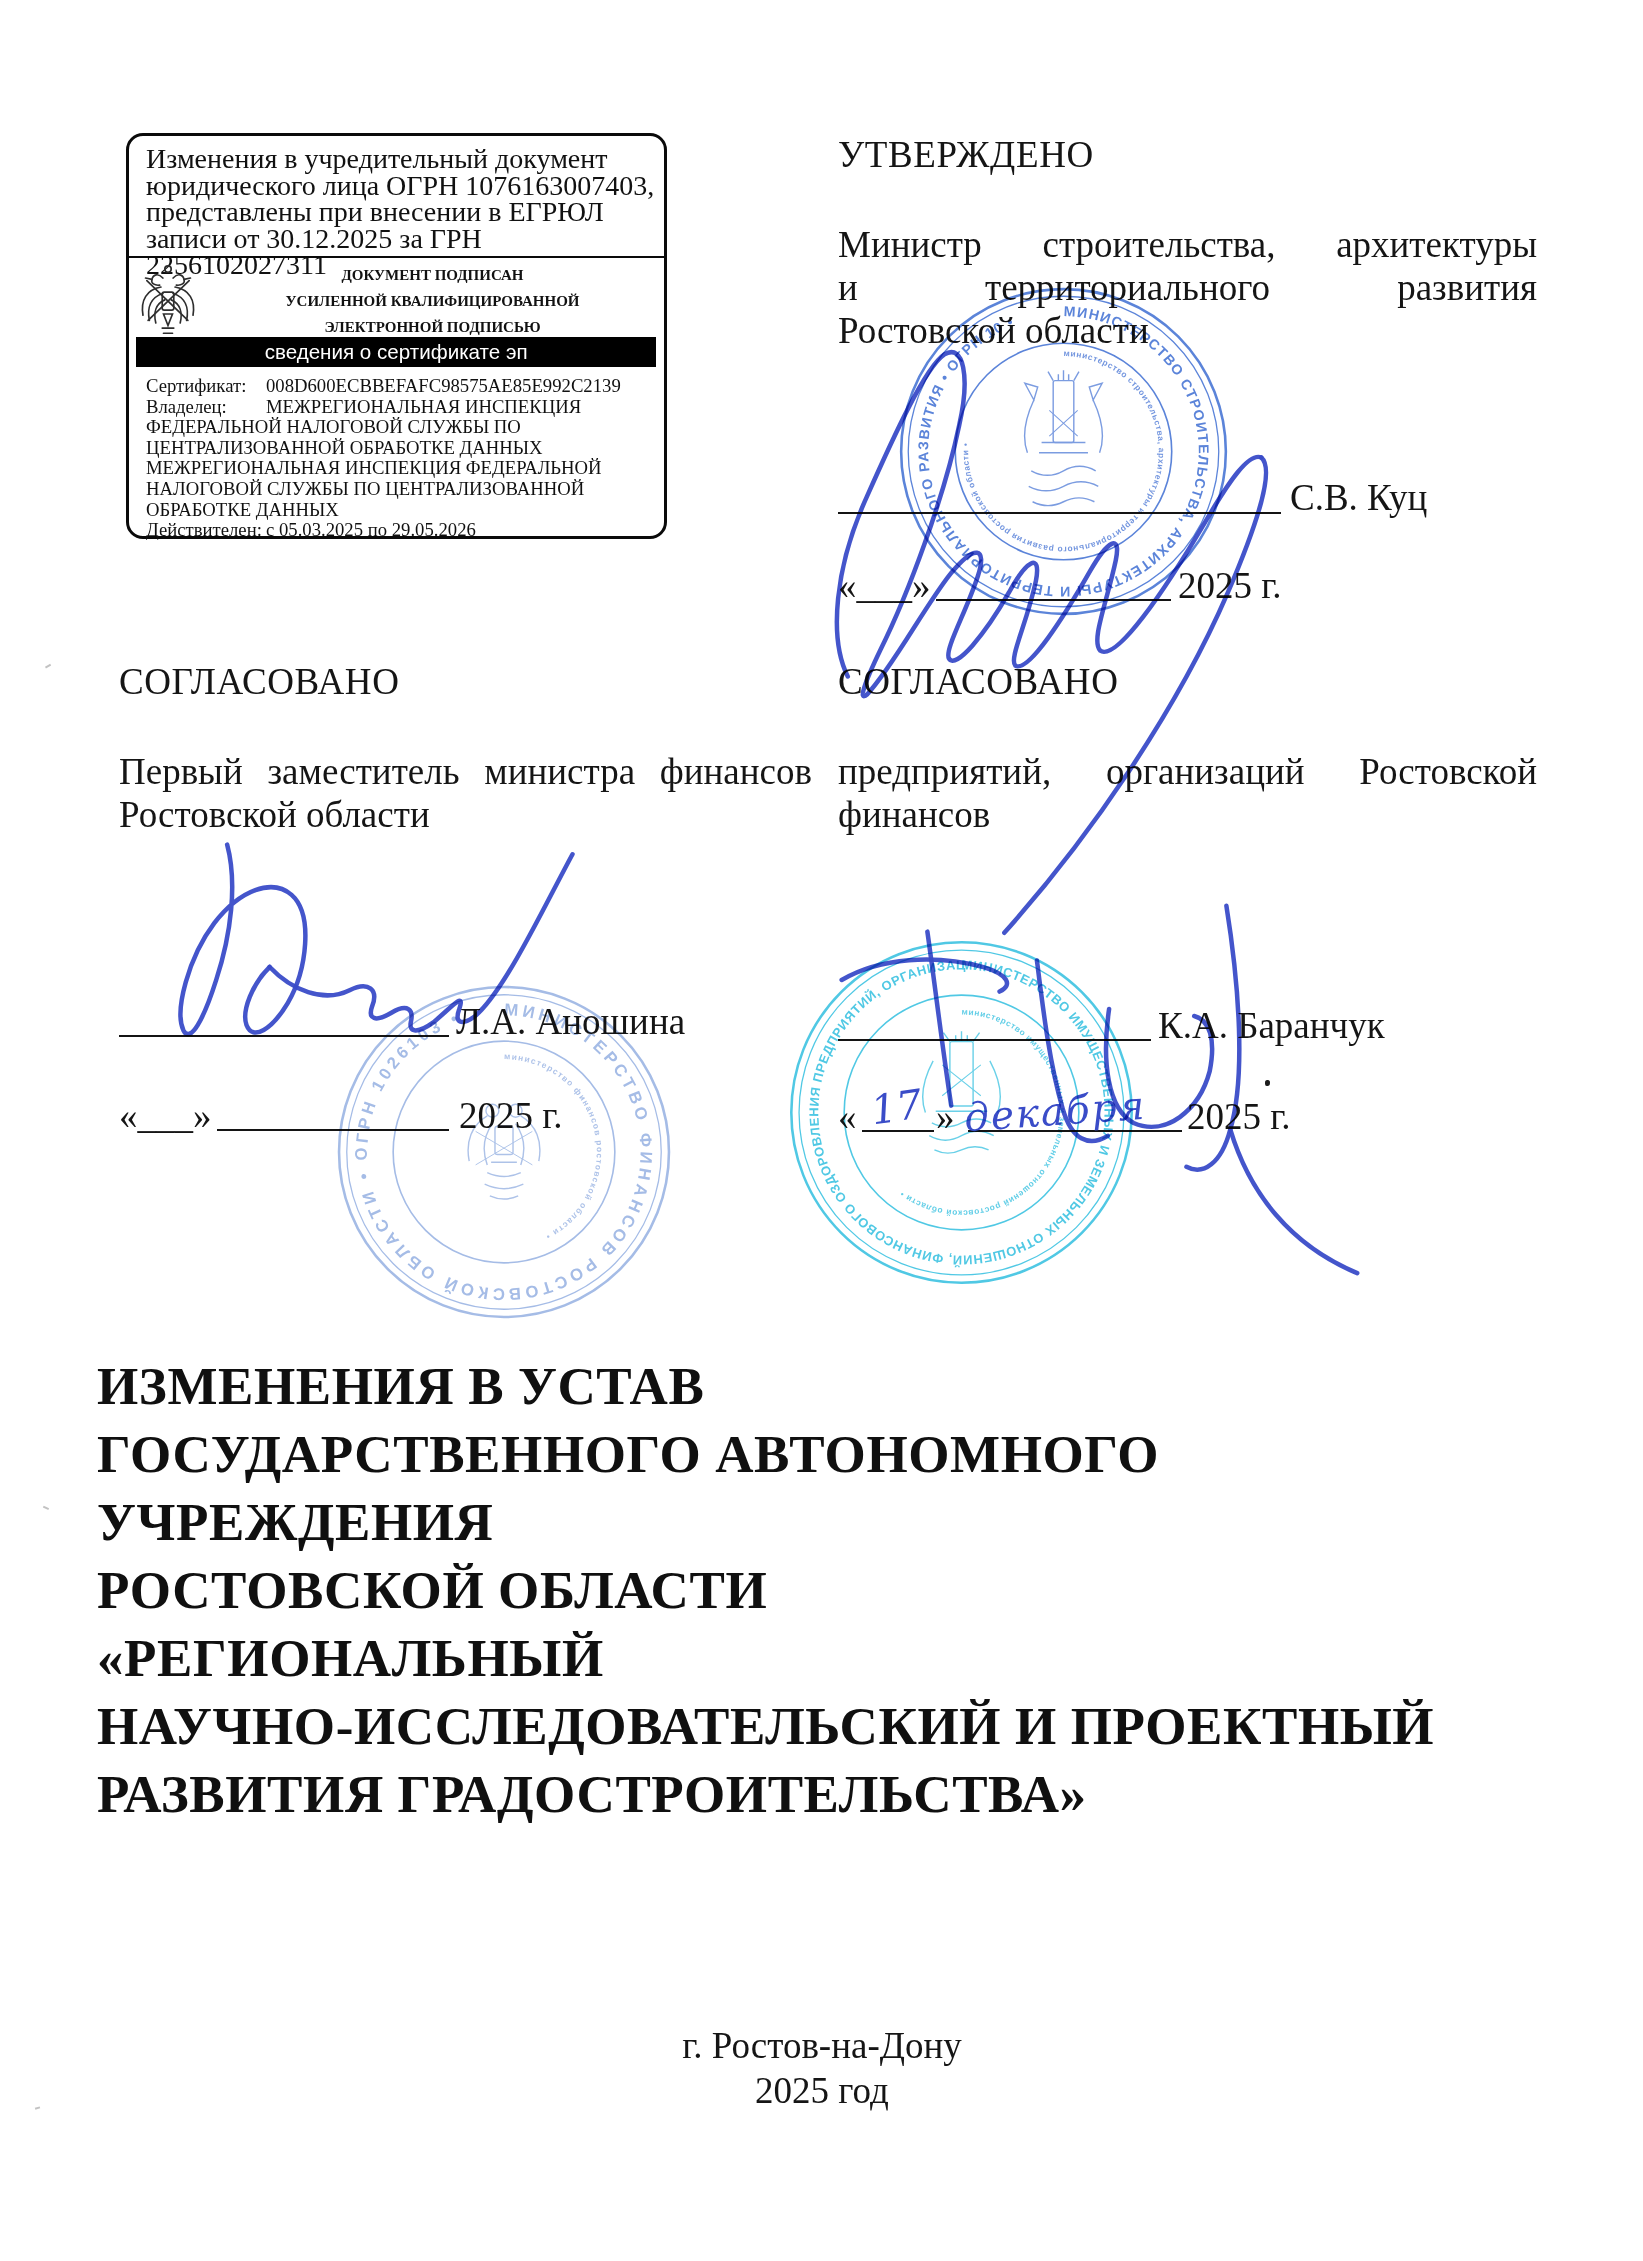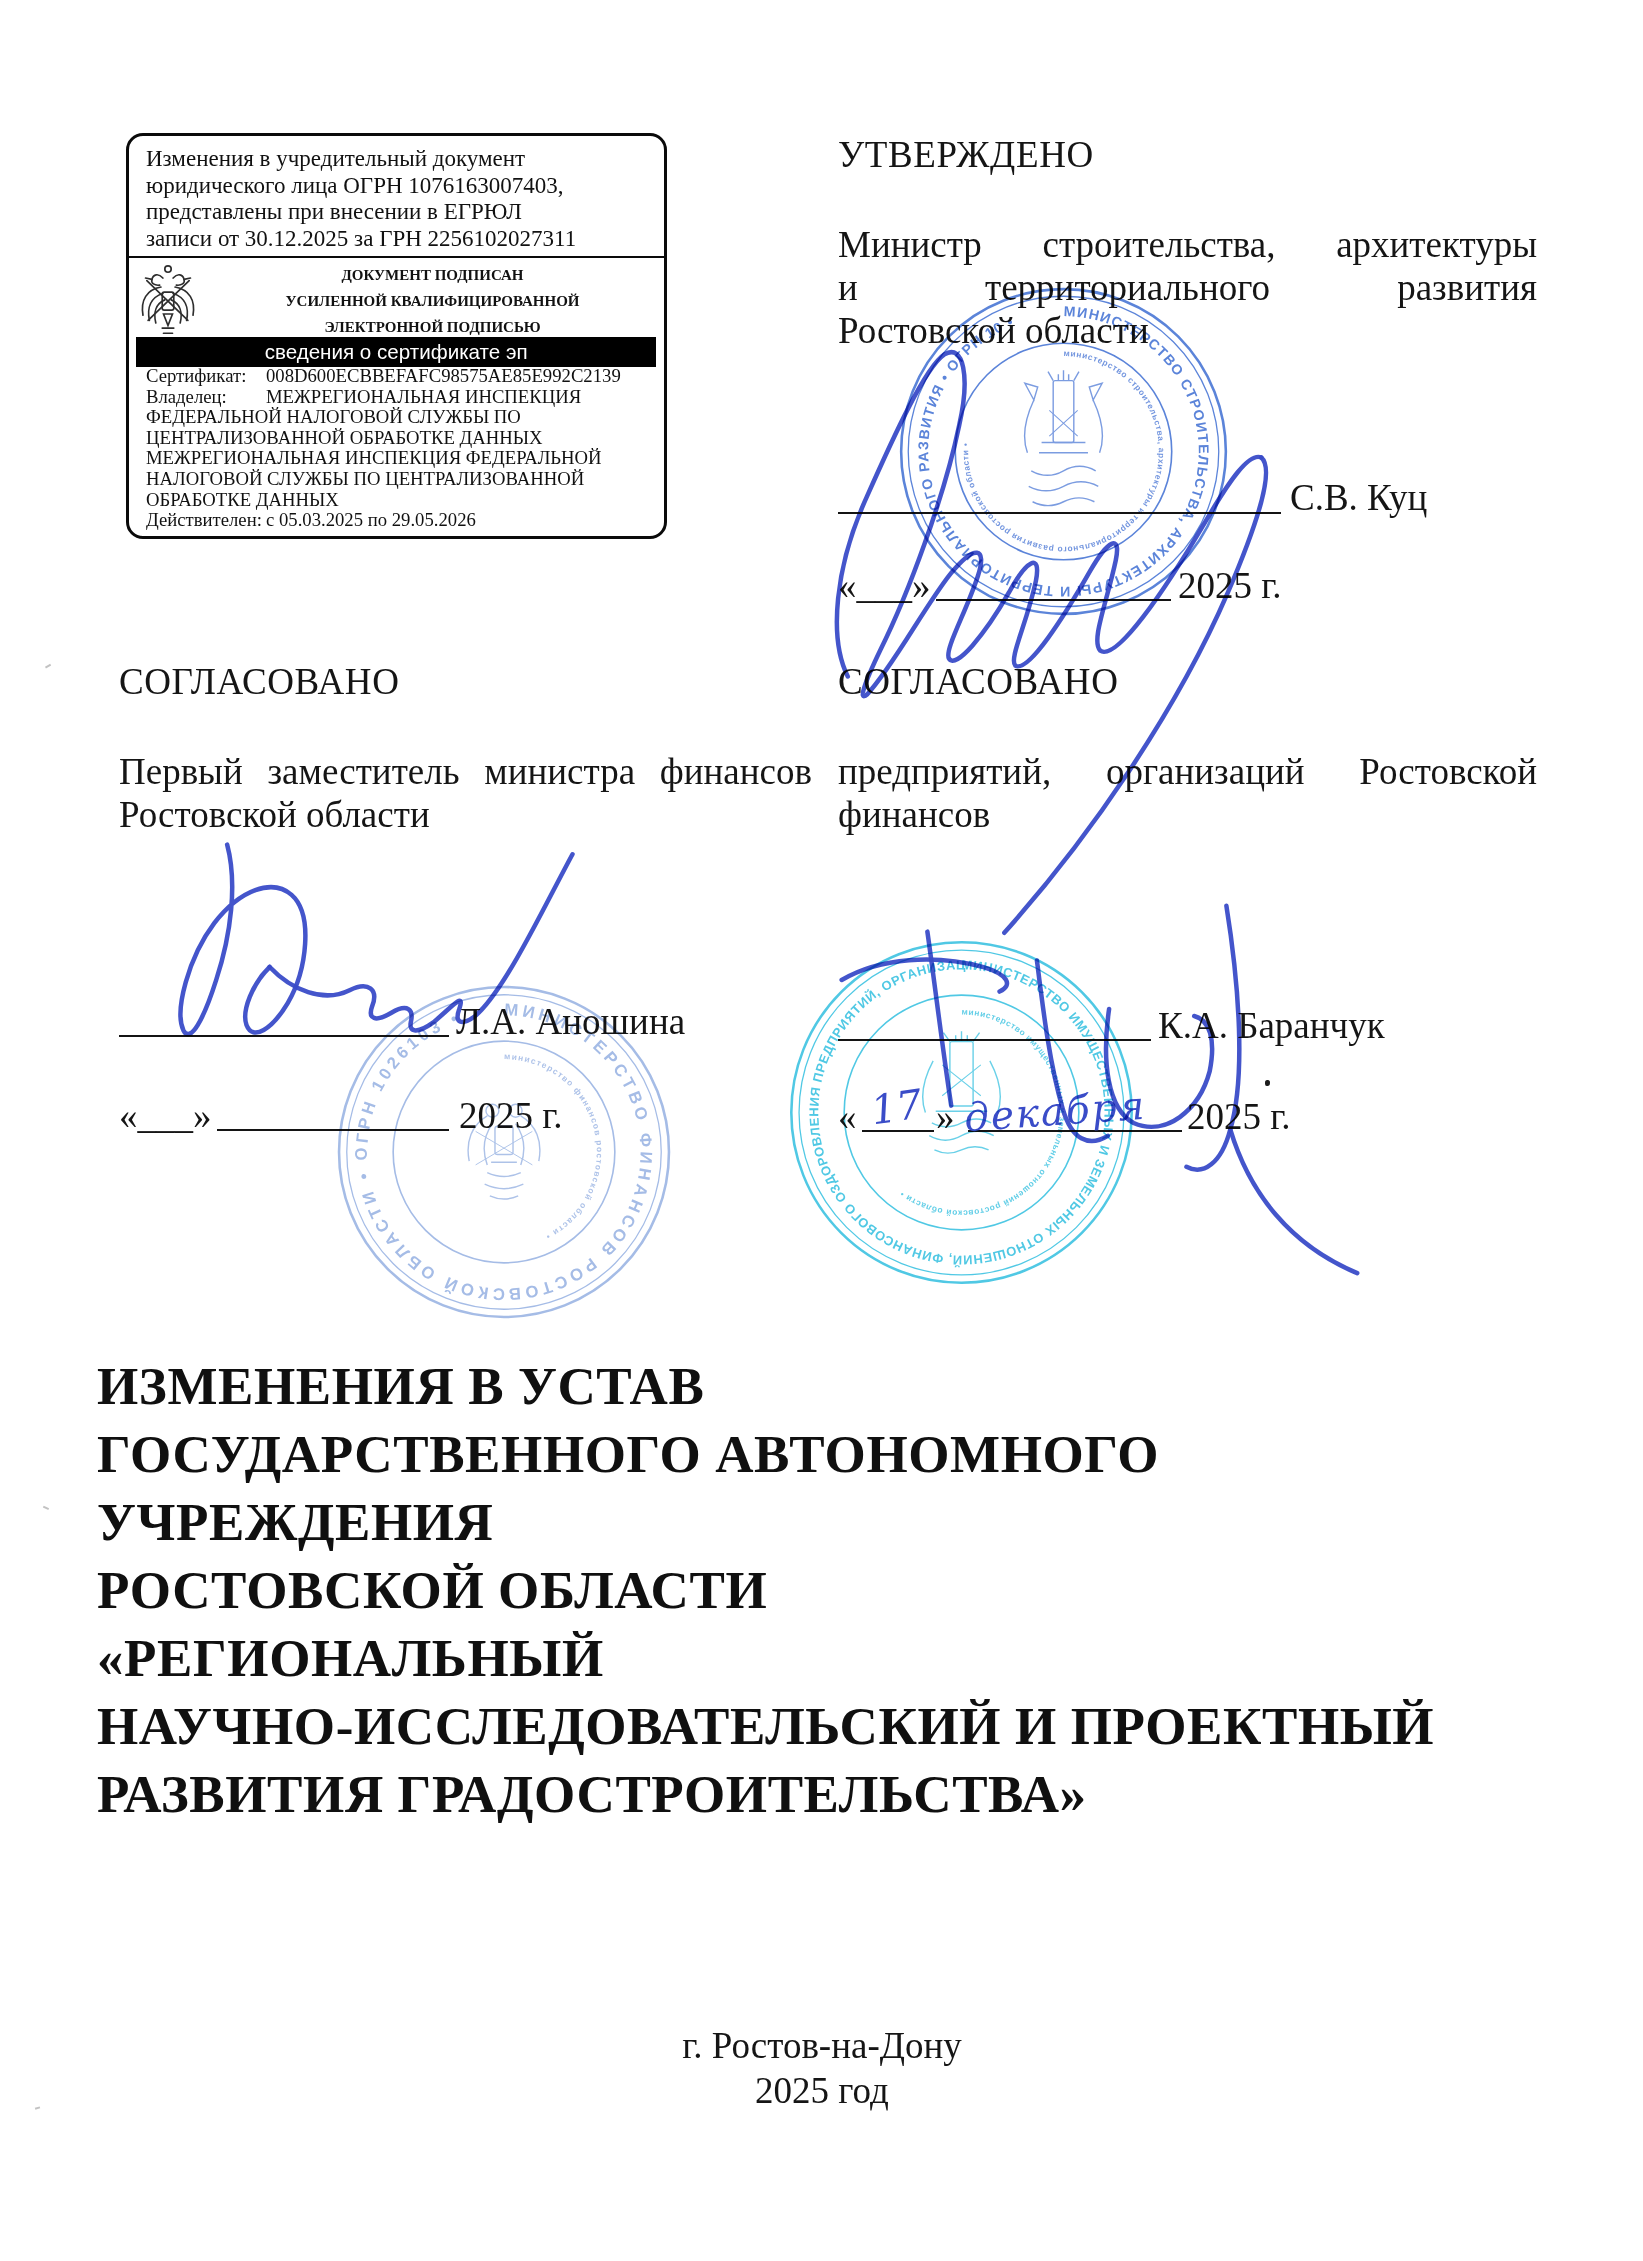--- a/index.html
+++ b/index.html
@@ -6,29 +6,29 @@
   .page{
     position:relative; width:1644px; height:2261px; background:#ffffff;
     font-family:"Liberation Serif", serif; color:var(--ink,#151515);
     overflow:hidden; margin:0 auto;
   }
   
   .sig-stamp-box{
     position:absolute; left:126px; top:133px; width:541px; height:406px;
     border:3.2px solid #0a0a0a; border-radius:17px; box-sizing:border-box; background:#fff;
   }
-  .sb-top{position:absolute; left:17px; top:10.3px; right:6.4px; font-size:23px; line-height:26.4px; color:#111;}
+  .sb-top{position:absolute; left:17px; top:10.3px; right:6.4px; font-size:28px; line-height:26.4px; color:#111;}
   .sb-divider{position:absolute; left:-0.6px; right:-0.6px; top:120px; border-top:2.6px solid #0a0a0a;}
   .sb-eagle{position:absolute; left:5.2px; top:125px; width:68px; height:79px;}
   .sb-signed{position:absolute; left:76px; right:3.9px; top:126px; text-align:center; font-weight:bold; font-size:15px; line-height:26px; color:#111;}
   .sb-bar{
     position:absolute; left:7px; right:7.7px; top:201px; height:30px; background:#000;
     color:#fff; font-family:"Liberation Sans", sans-serif; font-size:20.6px; text-align:center; line-height:30px;
   }
-  .sb-cert{position:absolute; left:17px; right:5.2px; top:230px; font-size:18.7px; line-height:20.6px; color:#111;}
+  .sb-cert{position:absolute; left:17px; right:5.2px; top:240px; font-size:18.7px; line-height:20.6px; color:#111;}
   .cert-label{display:inline-block; min-width:120px;}
   
   .blk{position:absolute;}
   .blk-approved{left:838px; top:133px; width:699px;}
   .blk-agreed-left{left:119px; top:660px; width:693px;}
   .blk-agreed-right{left:838px; top:660px; width:699px;}
   .h-caps{font-size:37px; line-height:43px; letter-spacing:0.6px;}
   .body-par{position:absolute; left:0; right:0; top:90px; font-size:37px; line-height:43px;}
   .jline{display:block; text-align:justify; text-align-last:justify;}
   .lline{display:block; text-align:left;}

